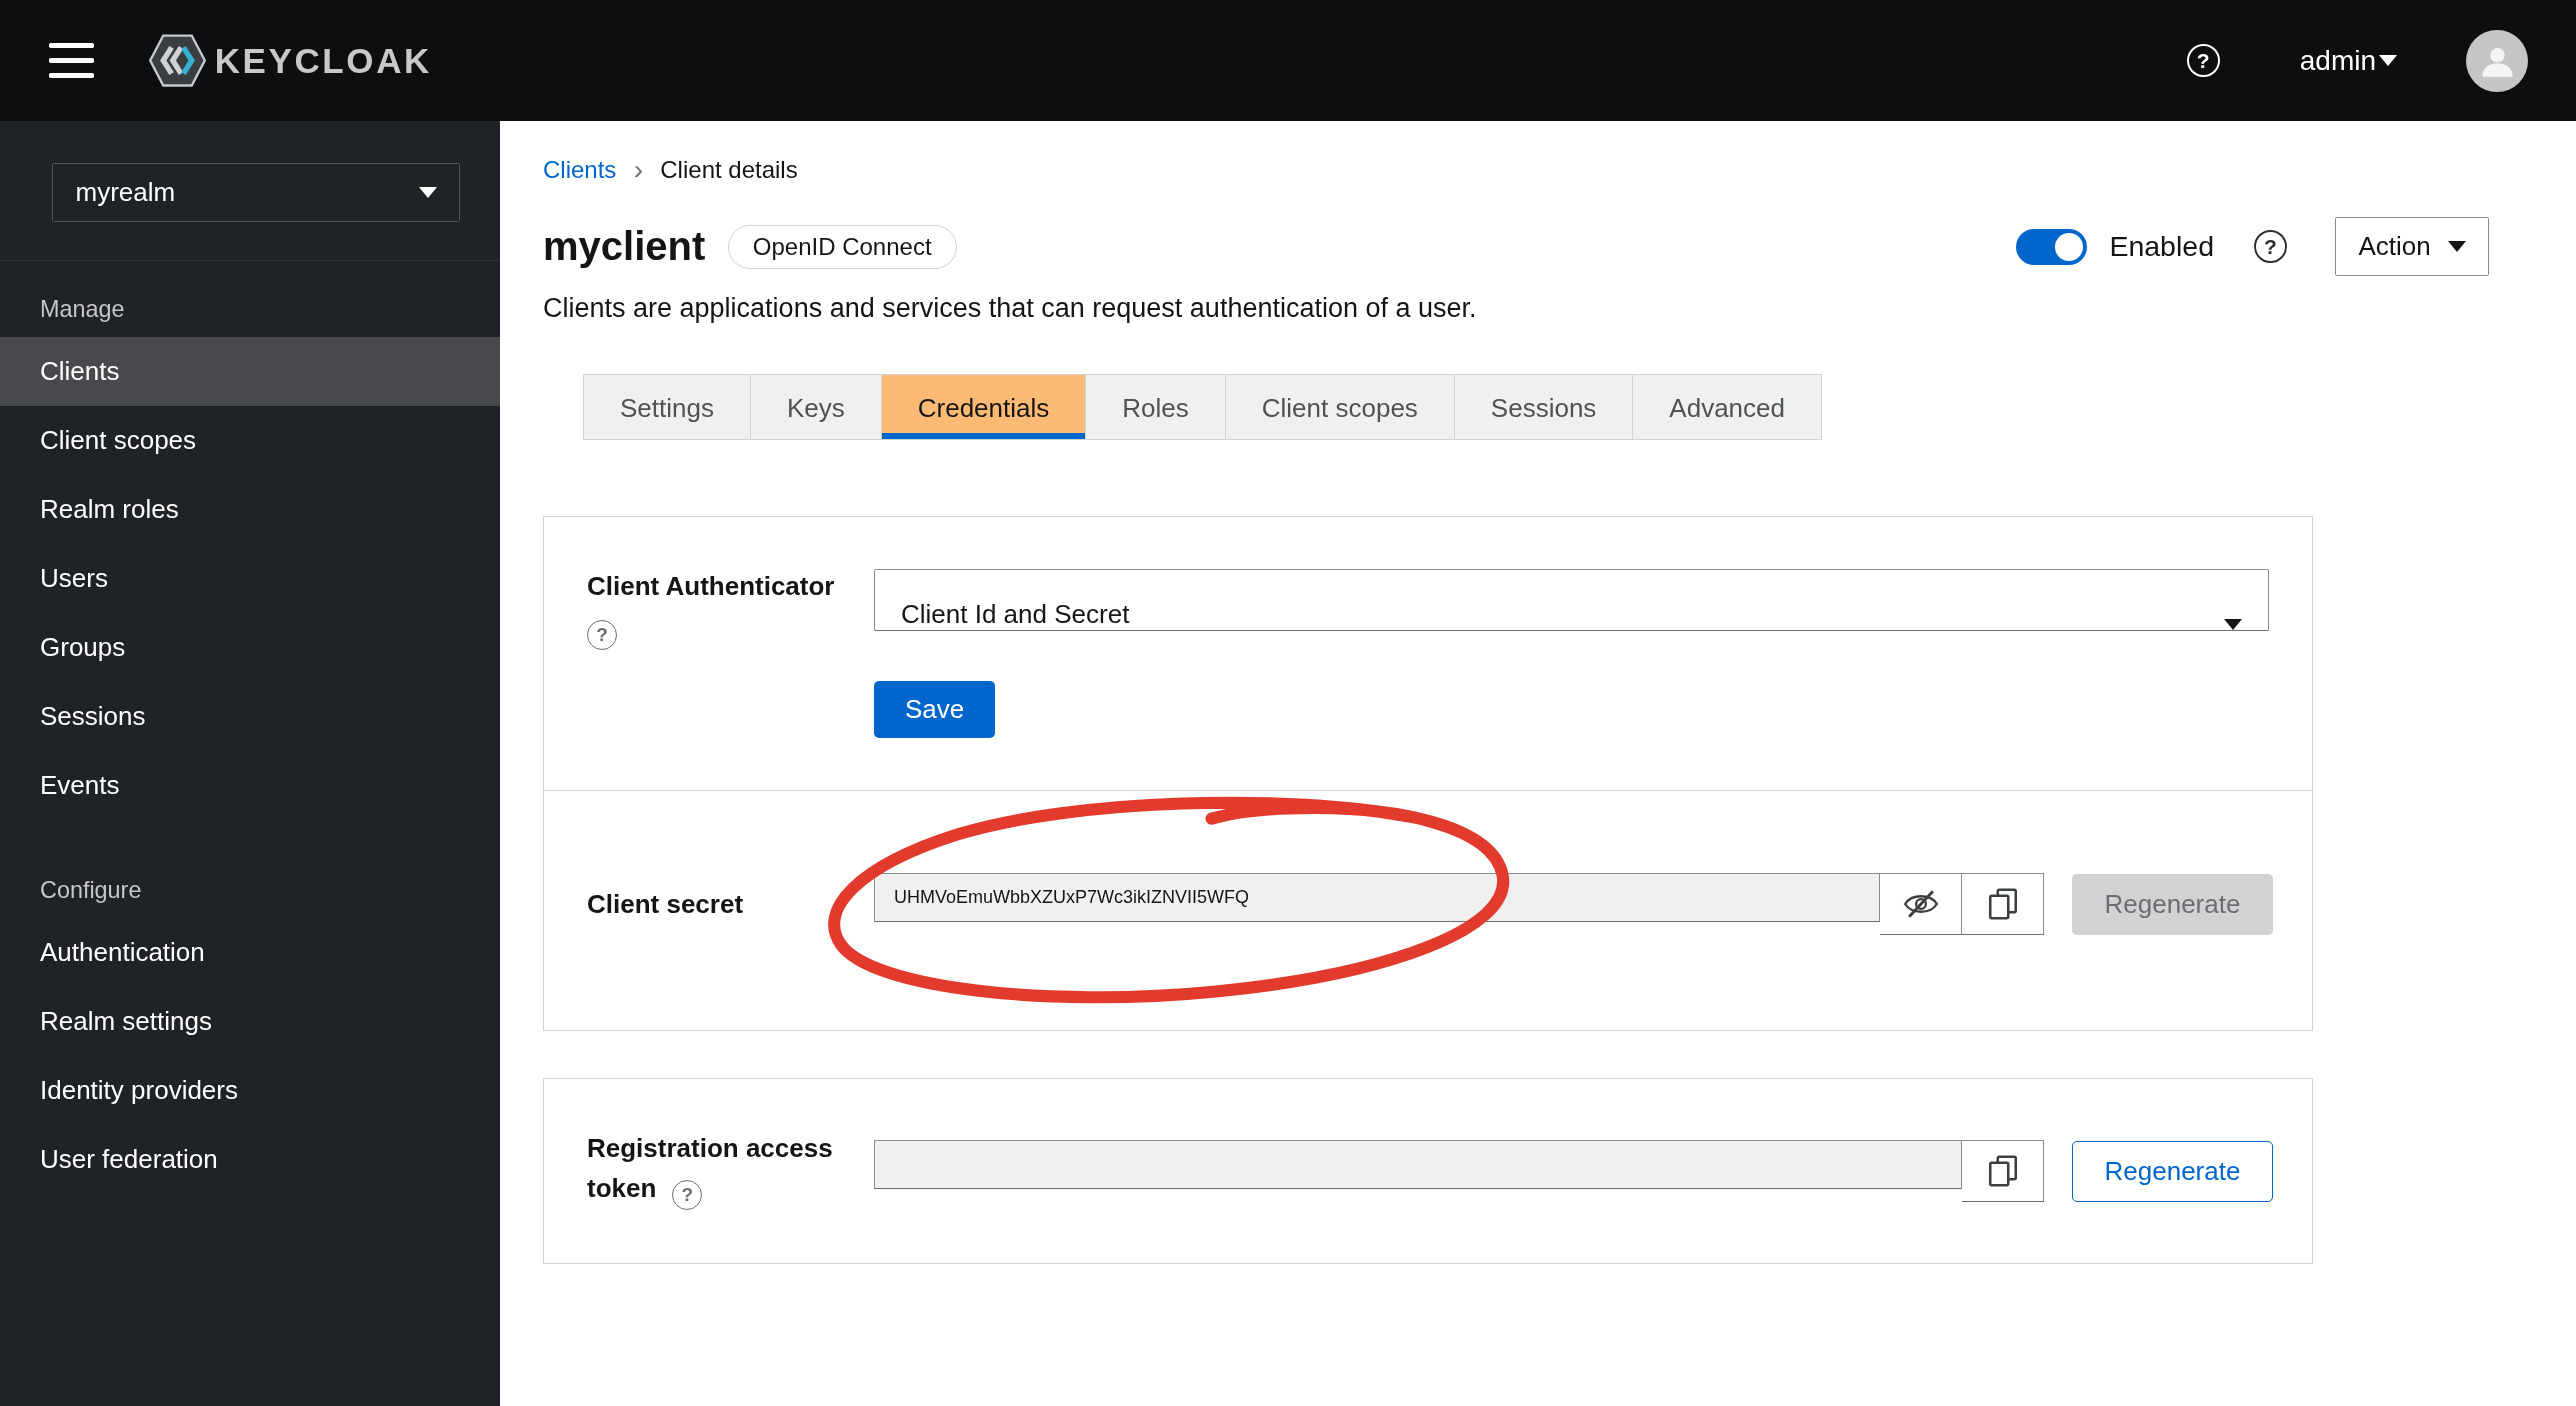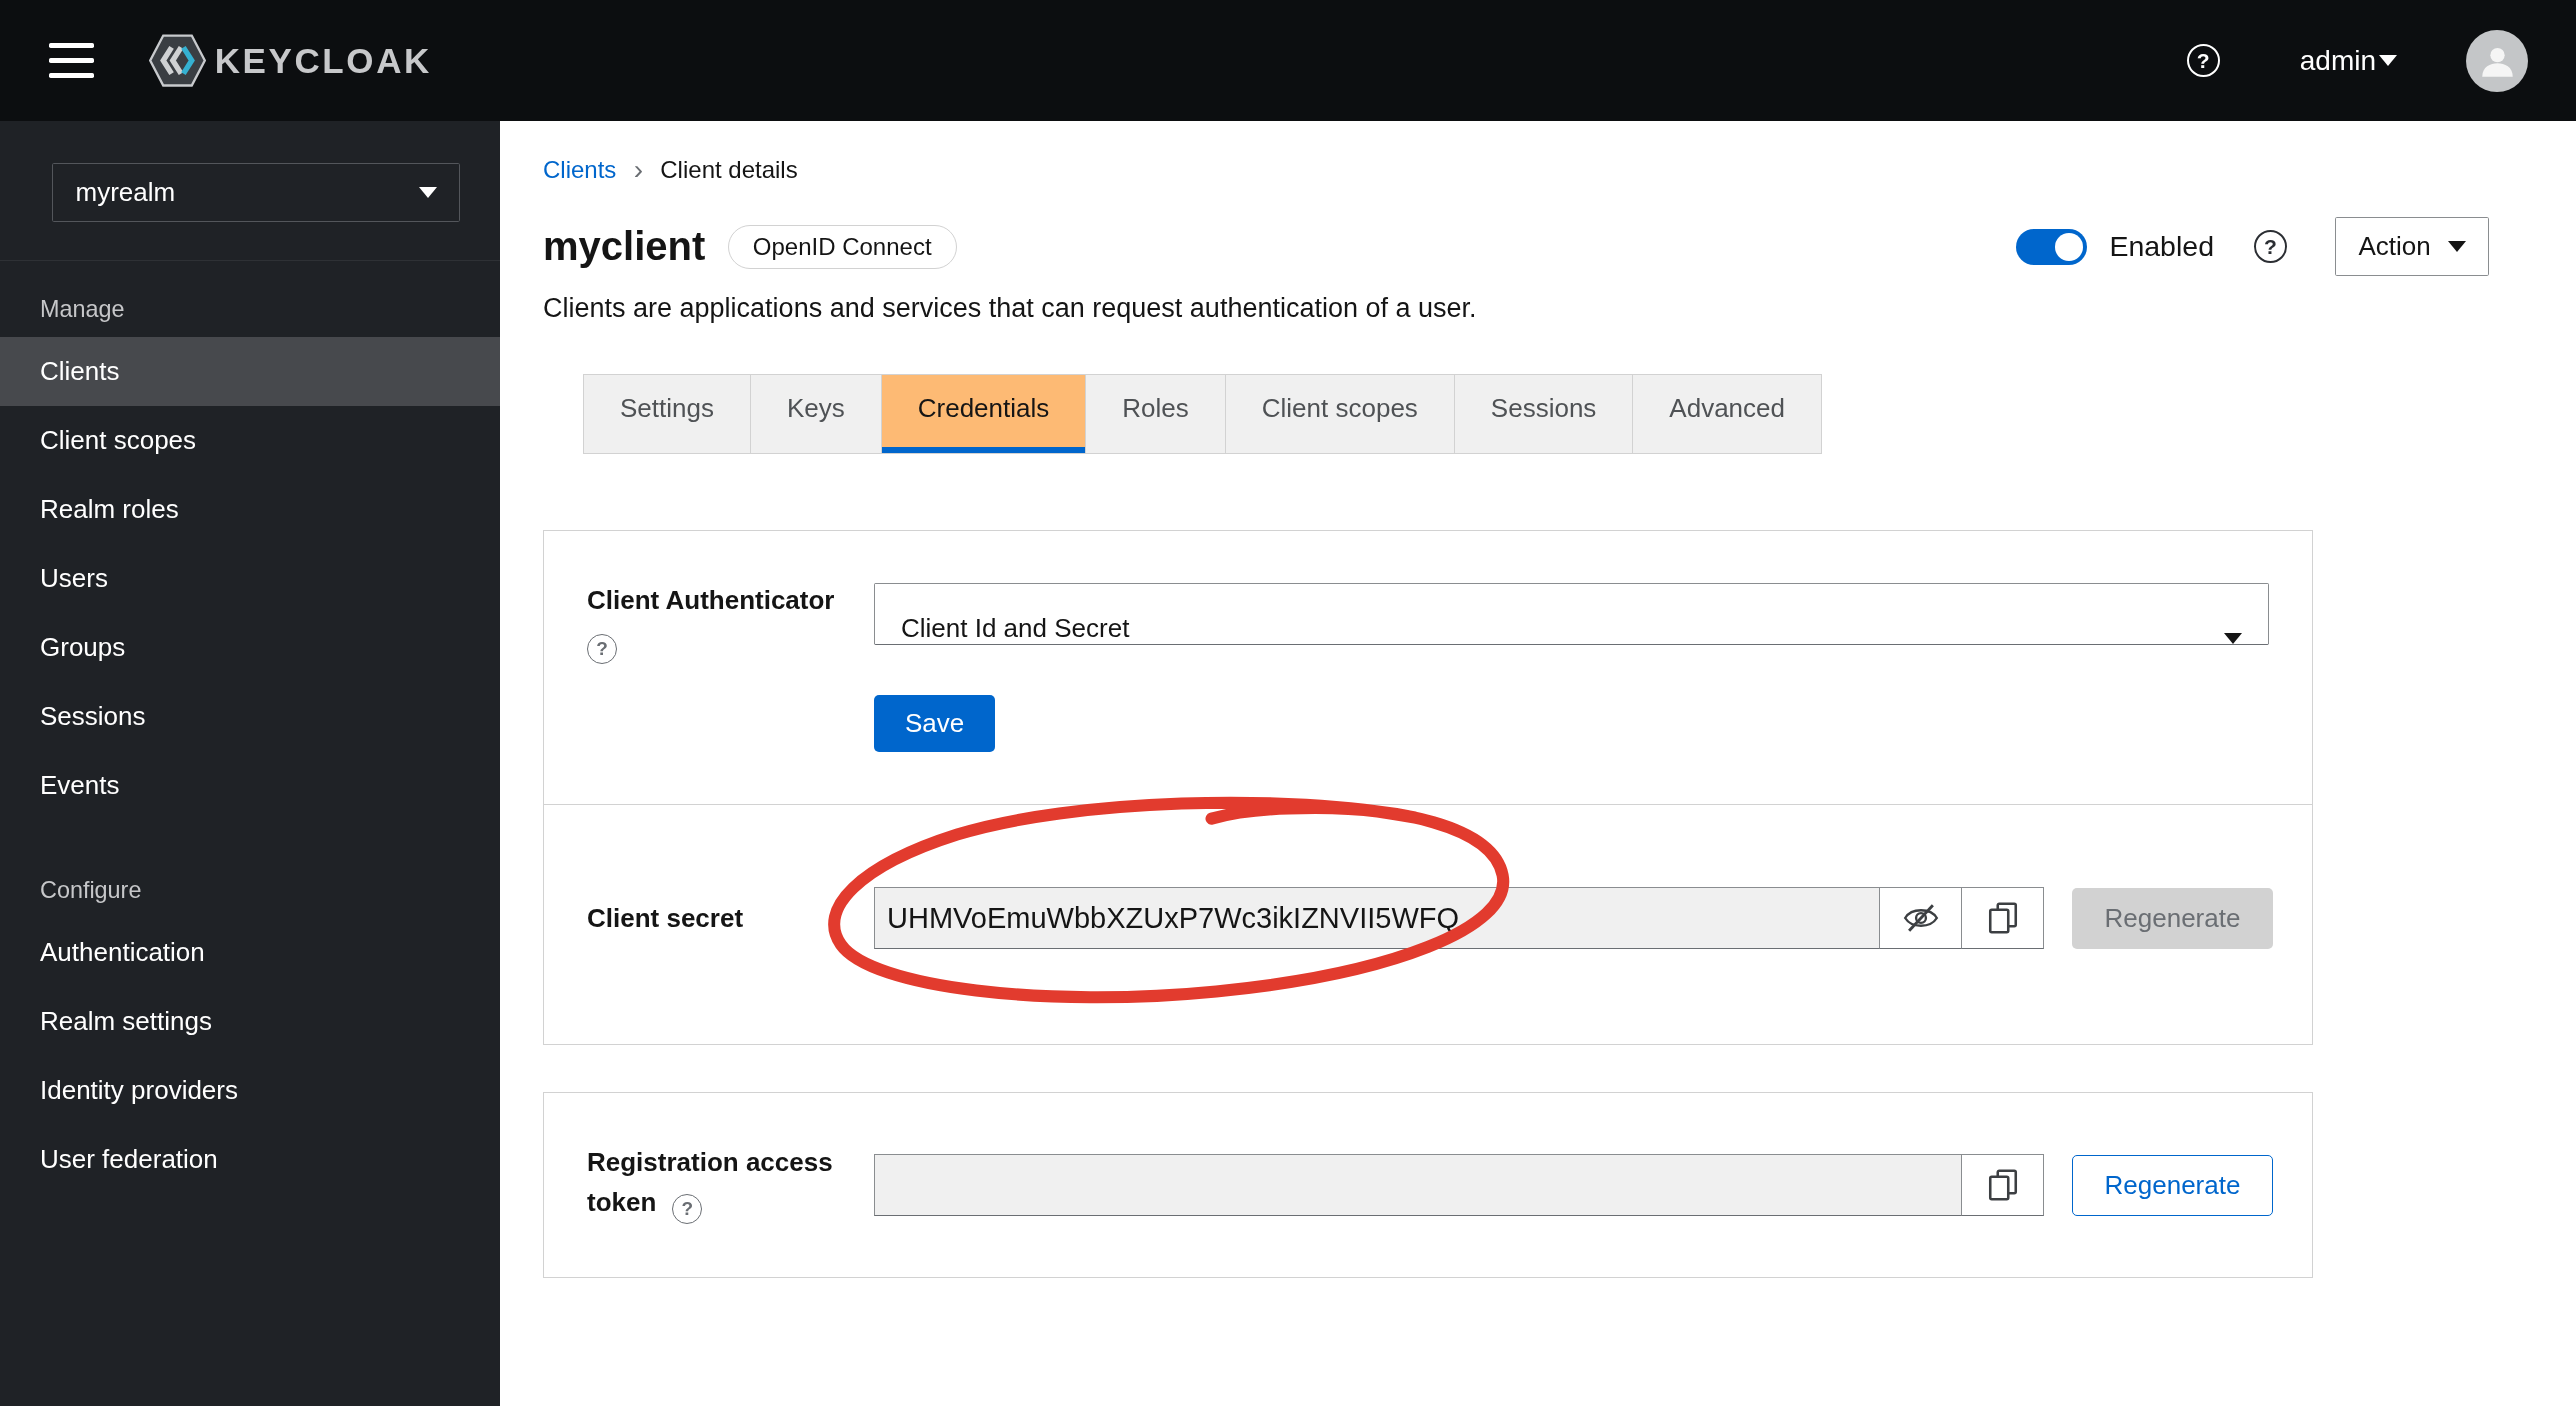--- a/index.html
+++ b/index.html
@@ -61,21 +61,21 @@
   .enabled-label { font-size: 28.5px; margin-left: 22.5px; }
   .header-controls .help-circle { margin-left: 40px; }
   .action-select { margin-left: 48px; width: 154px; height: 59px; border: 0.9px solid #8a8d90;
     border-radius: 1.7px; display: flex; align-items: center; justify-content: space-between;
     padding: 0 22.5px; font-size: 26px; background: #ffffff; cursor: pointer; }
 
   .page-desc { margin-top: 17.3px; font-size: 27px; color: #151515; }
 
   
   .tabs { display: flex; margin-top: 50px; margin-left: 40px; }
-  .tab { position: relative; height: 80px; line-height: 66px; padding: 0 36px; font-size: 26px;
+  .tab { position: relative; height: 66px; line-height: 66px; padding: 0 36px; font-size: 26px;
     color: #4f5255; background: #f0f0f0; border: 0.9px solid #d2d2d2; border-left-width: 0;
     cursor: pointer; white-space: nowrap; }
   .tab:first-child { border-left-width: 0.9px; }
   .tab.active { background: #fdba74; color: #151515; }
   .tab.active::after { content: ""; position: absolute; left: 0; right: 0; bottom: 0; height: 6px;
     background: #0066cc; }
 
   
   .card { width: 1770px; border: 0.9px solid #d2d2d2; background: #ffffff; }
   .card.first { margin-top: 76px; }
@@ -98,22 +98,22 @@
     font-size: 26px; background: #ffffff; cursor: pointer; }
 
   .btn { font-family: inherit; font-size: 26px; border: none; border-radius: 5px; cursor: pointer;
     padding: 0 31px; }
   .btn.primary { margin-top: 50px; height: 57px; background: #0066cc; color: #ffffff; }
   .btn.disabled { height: 61px; background: #d2d2d2; color: #6a6e73; margin-left: 28px; width: 201px; }
   .btn.secondary { height: 61px; background: #ffffff; color: #0066cc; border: 1.7px solid #0066cc;
     margin-left: 28px; width: 201px; }
 
   .input-group { display: flex; }
-  .input-group input { height: 62px; border: 0.9px solid #8a8d90; border-bottom-color: #6a6e73;
-    background: #f0f0f0; padding: 0 12px; font-size: 29px; color: #151515;
+  .input-group input { height: 49px; border: 0.9px solid #8a8d90; border-bottom-color: #6a6e73;
+    background: #f0f0f0; padding: 0 19px; font-size: 18px; color: #151515;
     font-family: inherit; outline: none; }
   .input-group input.secret { width: 1006px; }
   .input-group input.token { width: 1088px; }
   .icon-btn { width: 82px; height: 62px; background: #ffffff; border: 0.9px solid #8a8d90;
     border-bottom-color: #6a6e73; border-left: none; display: flex; align-items: center;
     justify-content: center; cursor: pointer; }
 
   
   .annotation { position: absolute; left: 809px; top: 794px; pointer-events: none; z-index: 10; }
 </style>

